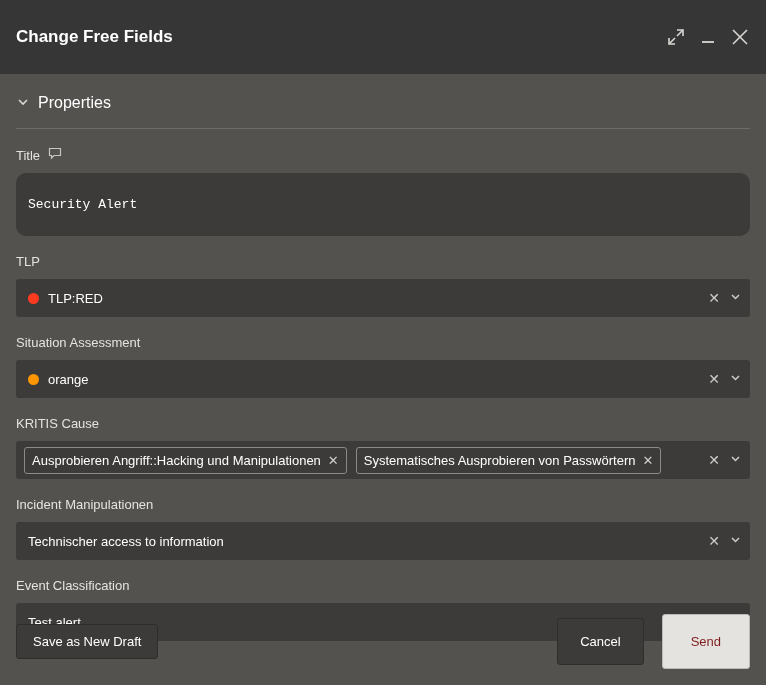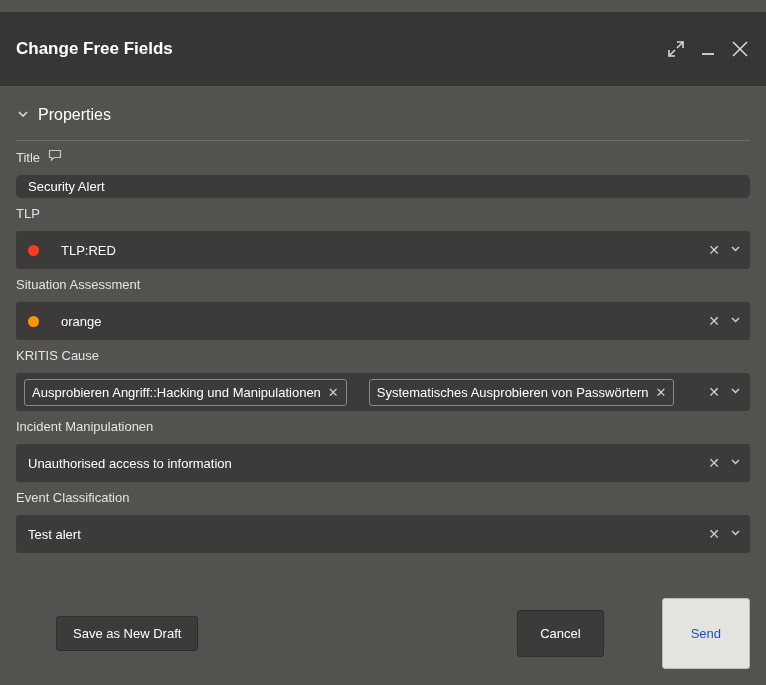--- a/index.html
+++ b/index.html
@@ -10,21 +10,20 @@
     font-size: 13px;
     color: #ffffff;
   }
   .header {
     background: #363636;
     height: 74px;
     display: flex;
     align-items: center;
     padding: 0 16px;
     justify-content: space-between;
-    margin-top: 12px;
   }
   .header-title {
     font-size: 17px;
     font-weight: 600;
     color: #ffffff;
   }
   .header-controls {
     display: flex;
     align-items: center;
     gap: 14px;
@@ -38,56 +37,56 @@
     align-items: center;
     gap: 8px;
     padding-bottom: 16px;
     border-bottom: 1px solid #6f6d6a;
   }
   .section-title {
     font-size: 16px;
     color: #ffffff;
   }
   .field {
-    margin-top: 8px;
+    margin-top: 18px;
   }
   .field-label {
     display: flex;
     align-items: center;
     gap: 8px;
     color: #e4e3e1;
     font-size: 13px;
     margin-bottom: 10px;
   }
   .input {
     width: 100%;
     background: #3d3b39;
     border: none;
-    border-radius: 5px;
-    color: #ffffff;
-    font-size: 13px;
-    padding: 4px 12px;
+    border-radius: 10px;
+    color: #ffffff;
+    font-size: 13px;
+    padding: 24px 12px;
     outline: none;
-    font-family: Liberation Sans, sans-serif;
+    font-family: Liberation Mono, monospace;
   }
   .select {
     width: 100%;
     background: #3d3b39;
     border-radius: 3px;
     display: flex;
     align-items: center;
     min-height: 38px;
     padding: 4px 8px 4px 12px;
     position: relative;
   }
   .select-content {
     flex: 1;
     display: flex;
     align-items: center;
-    gap: 22px;
+    gap: 9px;
     flex-wrap: wrap;
     color: #ffffff;
     font-size: 13px;
   }
   .dot {
     width: 11px;
     height: 11px;
     border-radius: 50%;
     display: inline-block;
   }
@@ -121,40 +120,39 @@
     display: flex;
     align-items: center;
   }
   .btn {
     border-radius: 3px;
     font-size: 13px;
     padding: 9px 16px;
     cursor: pointer;
     border: 1px solid transparent;
     font-family: inherit;
-    margin-left: 40px;
   }
   .btn-draft {
     background: #3d3b39;
     color: #ffffff;
     border: 1px solid #2f2e2c;
   }
   .footer-spacer { flex: 1; }
   .btn-cancel {
     background: #3d3b39;
     color: #ffffff;
     border: 1px solid #2f2e2c;
     margin-right: 18px;
     padding: 15px 22px;
   }
   .btn-send {
     background: #e5e3df;
-    color: #1d4ed8;
+    color: #7f1d1d;
     border: 1px solid #bdbbb7;
-    padding: 27px 28px;
+    padding: 19px 28px;
   }
   svg { flex-shrink: 0; }
 </style>
 </head>
 <body>
 
 <div class="header">
   <div class="header-title">Change Free Fields</div>
   <div class="header-controls">
     <span>
@@ -267,21 +265,21 @@
       </div>
     </div>
   </div>
 
   <div class="field">
     <div class="field-label">
       <span>Incident Manipulationen</span>
     </div>
     <div class="select">
       <div class="select-content">
-        <span>Unauthorised access to information</span>
+        <span>Technischer access to information</span>
       </div>
       <div class="select-actions">
         <span class="x-icon">✕</span>
         <span>
           <svg width="13" height="13" viewBox="0 0 13 13" stroke="#cfcdc9" stroke-width="1.5" fill="none">
               <polyline points="3,5 6.5,8.5 10,5"></polyline>
             </svg>
         </span>
       </div>
     </div>

